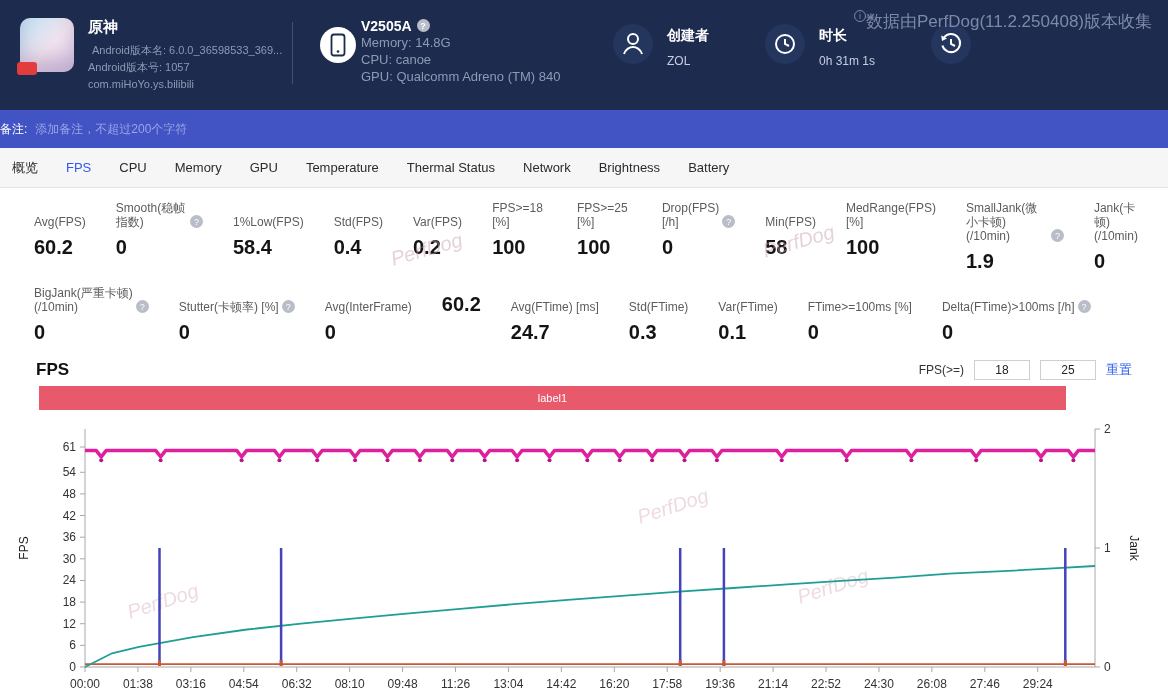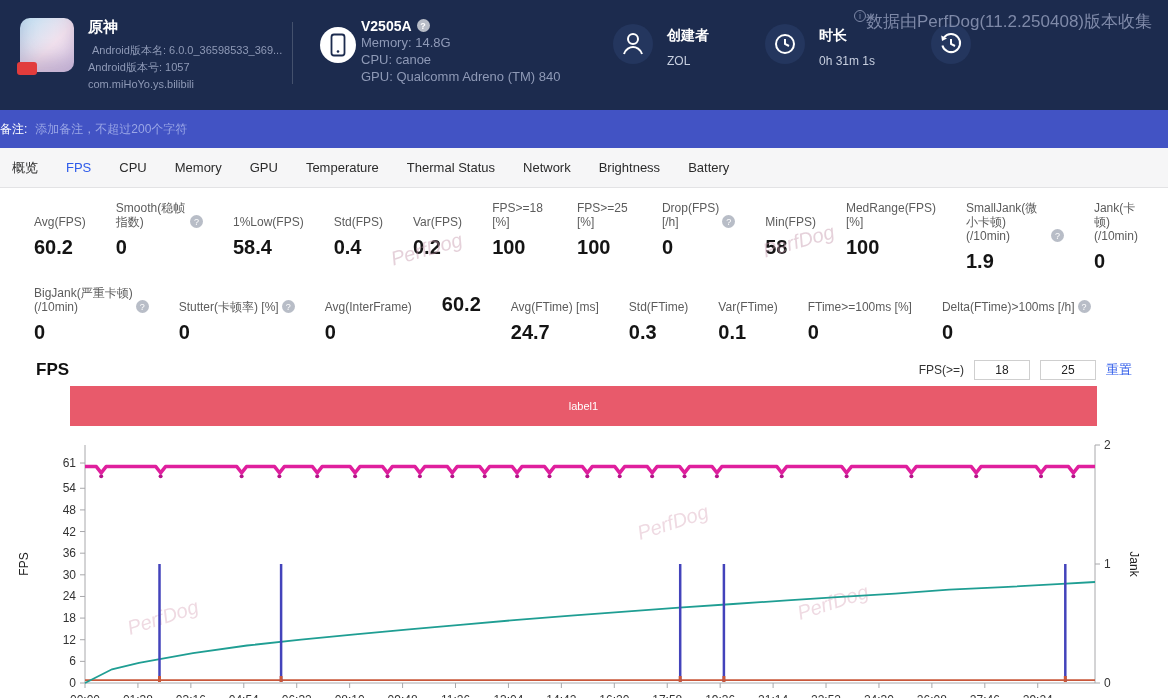--- a/index.html
+++ b/index.html
@@ -52,21 +52,21 @@
   .q-icon{width:13px;height:13px;border-radius:50%;background:#b8bdc7;color:#fff;font-size:9px;
     display:inline-flex;align-items:center;justify-content:center;flex:none;margin-bottom:1px;cursor:pointer}
   .q-icon::after{content:"?"}
 
   
   .fps-header{display:flex;align-items:center;padding:16px 36px 6px 36px}
   .fps-title{font-size:17px;font-weight:bold;color:#111}
   .fps-controls{margin-left:auto;display:flex;align-items:center;gap:10px;font-size:12px;color:#333}
   .thr-input{width:56px;height:20px;border:1px solid #cfcfcf;text-align:center;font-size:12px;color:#222;background:#fff}
   .reset-link{color:#2e5bea;font-size:13px;cursor:pointer;text-decoration:none}
-  .banner{margin-left:70px;width:1027px;height:40px;color:#fff;font-size:11px;
+  .banner{margin-left:39px;width:1027px;height:24px;color:#fff;font-size:11px;
     display:flex;align-items:center;justify-content:center}
 
   .chart-wrap{position:relative;margin-top:4px}
 
   .wm{position:absolute;font-size:20px;font-style:italic;color:rgba(197,154,173,.45);
     transform:rotate(-16deg);pointer-events:none}
   #wm1{left:390px;top:238px}
   #wm2{left:762px;top:230px}
 </style>
 </head>

